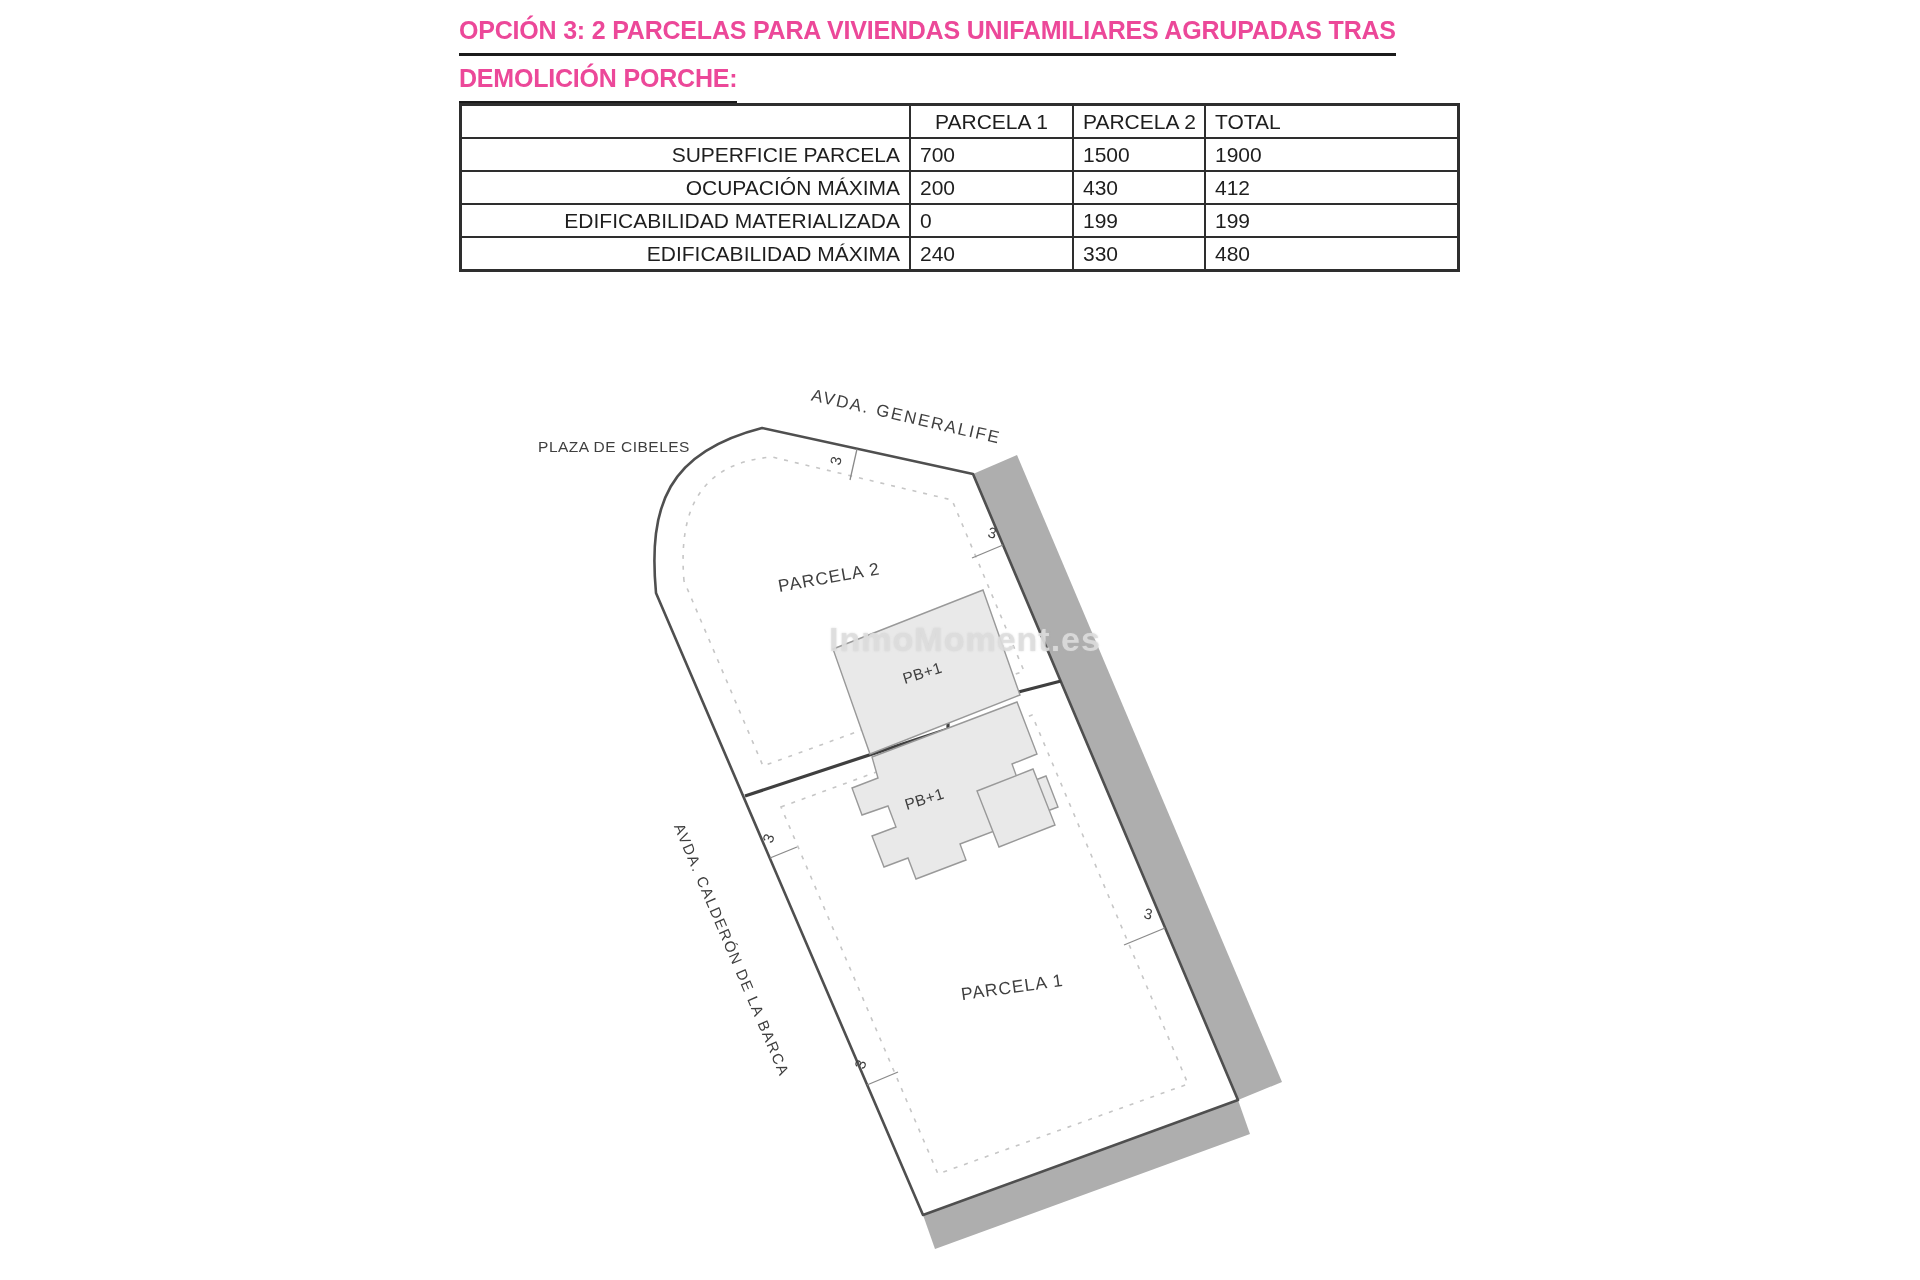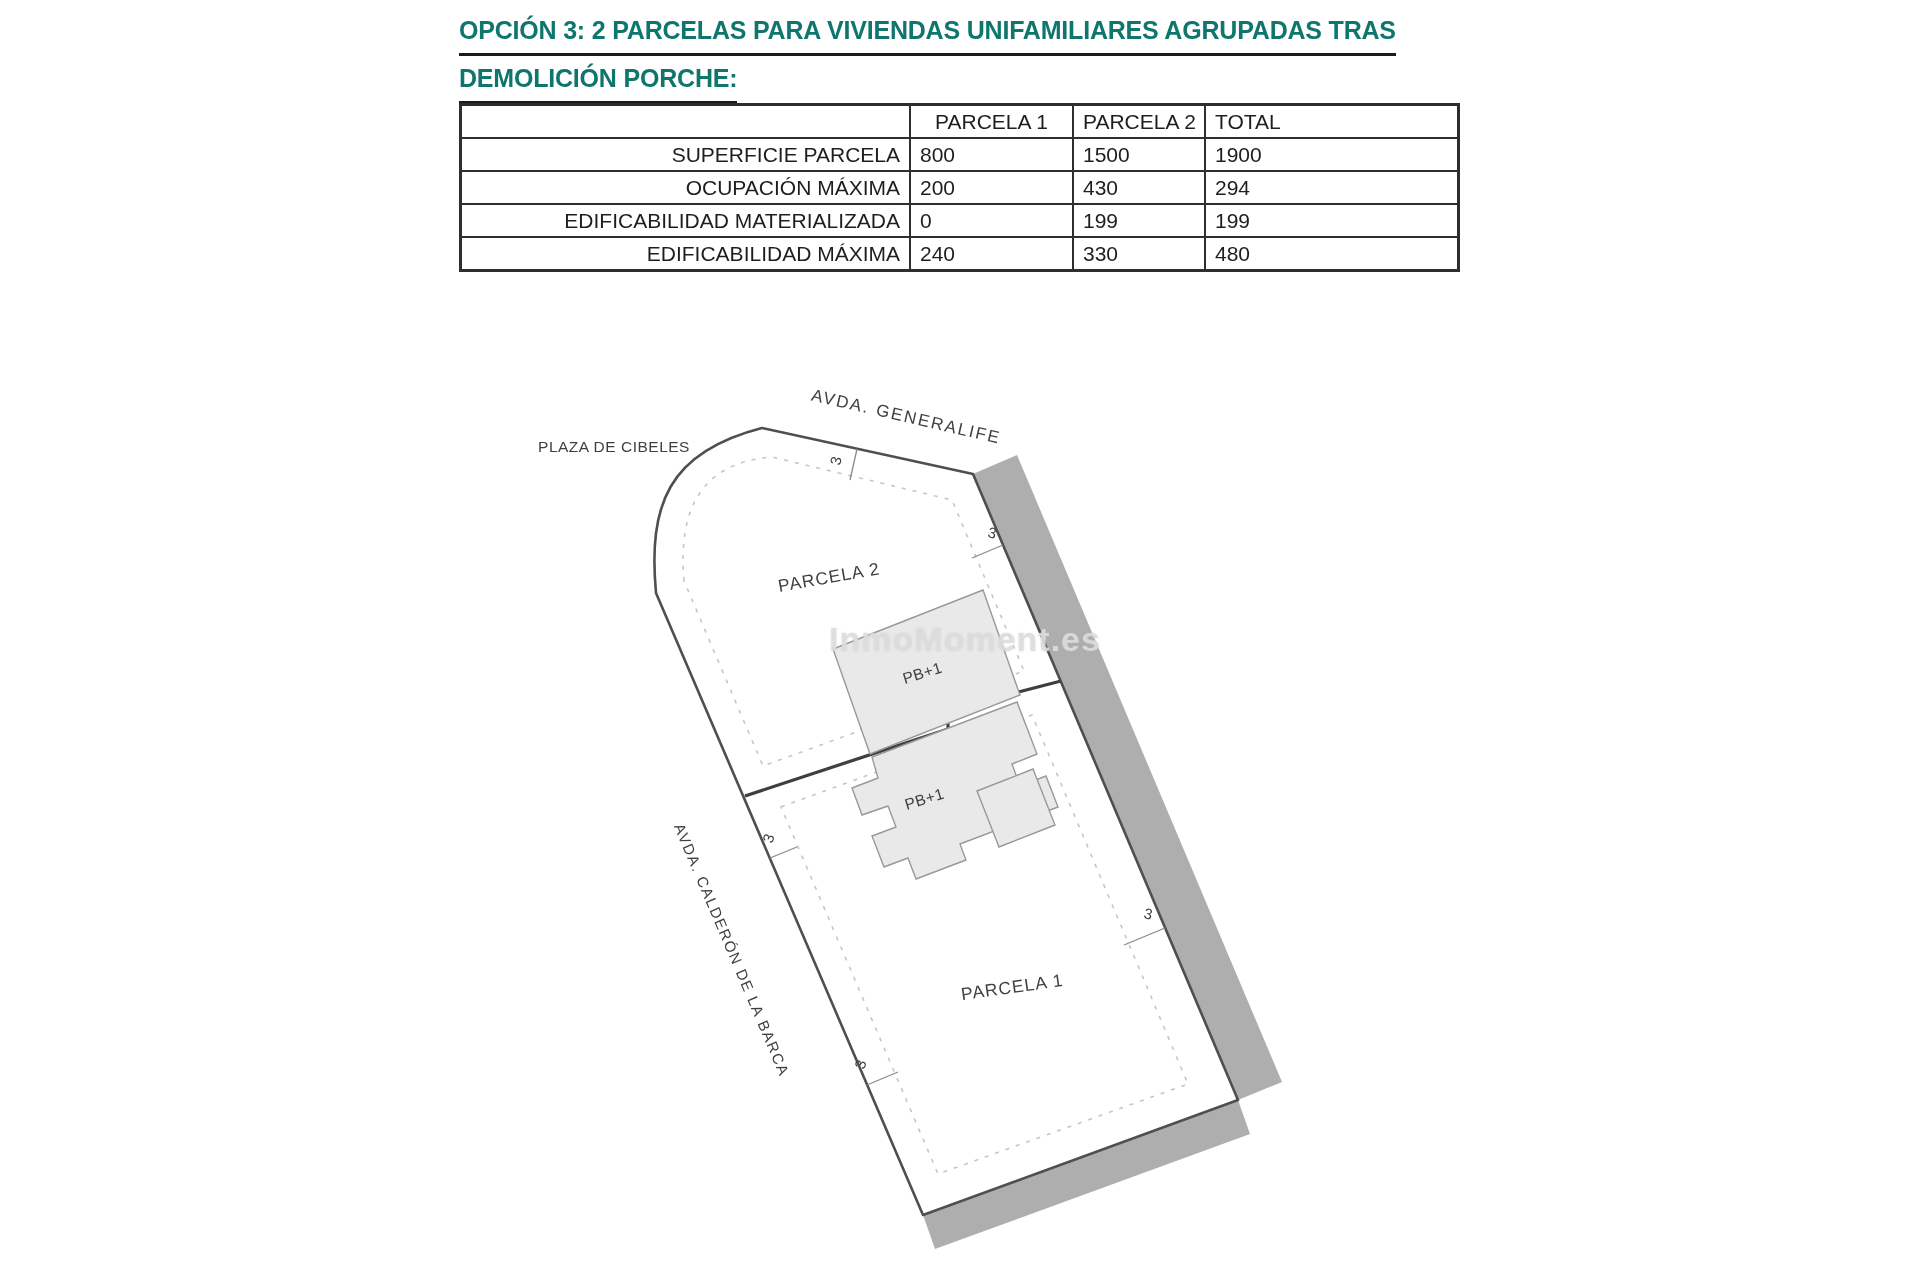--- a/index.html
+++ b/index.html
@@ -1,19 +1,19 @@
 <!DOCTYPE html>
 <html><head>
 <meta charset="utf-8">
 <style>
   html,body{margin:0;padding:0;background:#ffffff;}
   #page{position:relative;width:1920px;height:1280px;background:#ffffff;overflow:hidden;
         font-family:"Liberation Sans", sans-serif;}
   
-  #title{position:absolute;left:459px;top:8px;width:980px;color:#0f766e;
+  #title{position:absolute;left:459px;top:8px;width:980px;color:#ec4899;
          font-size:25px;font-weight:bold;letter-spacing:-0.2px;line-height:44px;}
   #title .tline{display:block;}
   #title .tline span{display:inline-block;border-bottom:3px solid #1b1b1b;padding-bottom:1px;}
   
   #ptable{position:absolute;left:459px;top:103px;width:1001px;border-collapse:collapse;
           table-layout:fixed;color:#1e1e1e;font-size:21px;}
   #ptable th,#ptable td{border:2px solid #2e2e2e;height:31px;padding:0 9px;
           font-weight:normal;white-space:nowrap;overflow:hidden;}
   #ptable tr:first-child th{border-top-width:3px;}
   #ptable tr:last-child td{border-bottom-width:3px;}
@@ -48,29 +48,29 @@
   <table id="ptable">
     <tbody>
         <tr>
       <th class="c-label"></th>
       <th class="c-p1 ctr">PARCELA 1</th>
       <th class="c-p2 ctr">PARCELA 2</th>
       <th class="c-tot num">TOTAL</th>
     </tr>
     <tr>
       <td class="c-label">SUPERFICIE PARCELA</td>
-      <td class="c-p1 num">800</td>
+      <td class="c-p1 num">700</td>
       <td class="c-p2 num">1500</td>
       <td class="c-tot num">1900</td>
     </tr>
     <tr>
       <td class="c-label">OCUPACIÓN MÁXIMA</td>
       <td class="c-p1 num">200</td>
       <td class="c-p2 num">430</td>
-      <td class="c-tot num">294</td>
+      <td class="c-tot num">412</td>
     </tr>
     <tr>
       <td class="c-label">EDIFICABILIDAD MATERIALIZADA</td>
       <td class="c-p1 num">0</td>
       <td class="c-p2 num">199</td>
       <td class="c-tot num">199</td>
     </tr>
     <tr>
       <td class="c-label">EDIFICABILIDAD MÁXIMA</td>
       <td class="c-p1 num">240</td>

